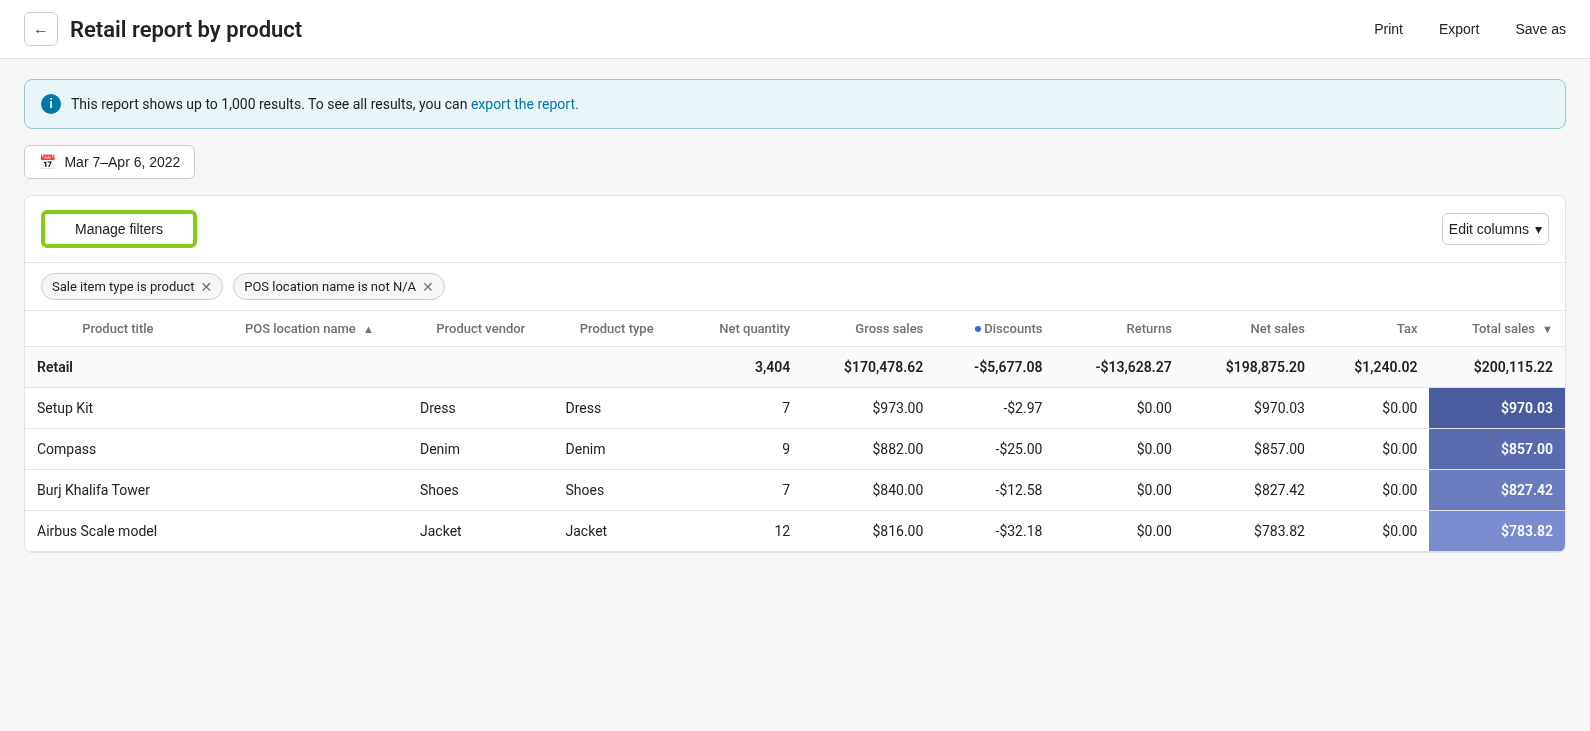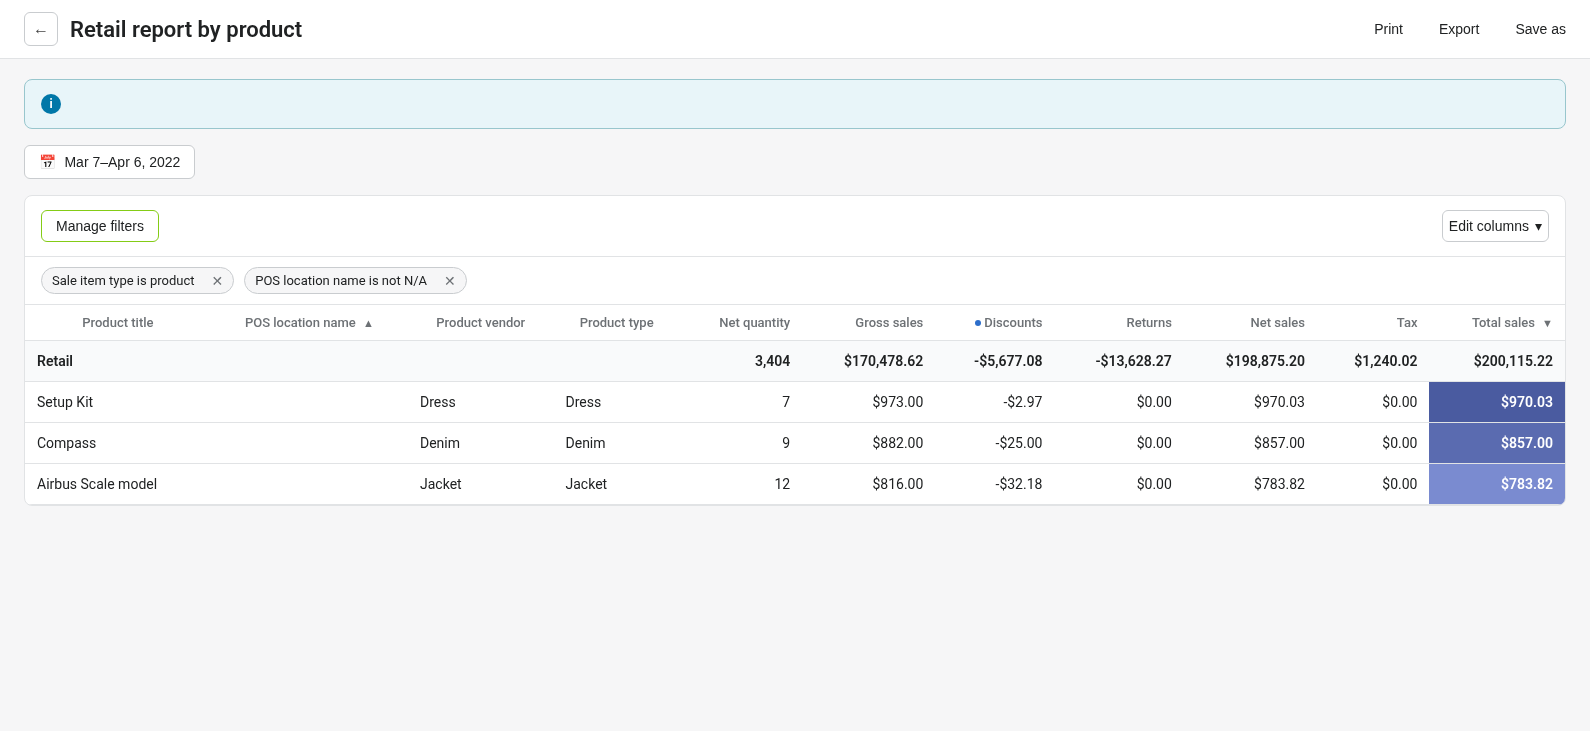--- a/index.html
+++ b/index.html
@@ -122,22 +122,22 @@
     }
     
     .filters-toolbar {
       display: flex;
       align-items: center;
       justify-content: space-between;
       padding: 14px 16px;
       border-bottom: 1px solid #e1e3e5;
     }
     .manage-filters-btn {
-      padding: 7px 14px;
-      border: 1px solid #84cc16;
+      padding: 7px 30px;
+      border: 4px solid #84cc16;
       border-radius: 6px;
       background: #fff;
       cursor: pointer;
       font-size: 14px;
       color: #202223;
     }
     .edit-columns-btn {
       display: flex;
       align-items: center;
       gap: 6px;
@@ -153,21 +153,21 @@
     .filter-tags {
       display: flex;
       align-items: center;
       gap: 10px;
       padding: 10px 16px;
       border-bottom: 1px solid #e1e3e5;
     }
     .filter-tag {
       display: flex;
       align-items: center;
-      gap: 17px;
+      gap: 6px;
       padding: 5px 10px;
       border: 1px solid #c9cccf;
       border-radius: 20px;
       background: #f6f6f7;
       font-size: 13px;
       color: #202223;
     }
     .filter-tag-close {
       cursor: pointer;
       font-size: 14px;
@@ -261,20 +261,23 @@
     </div>
     <div class="header-actions">
       <button class="header-action-btn">Print</button>
       <button class="header-action-btn">Export</button>
       <button class="header-action-btn">Save as</button>
     </div>
   </div>
 
   <div class="info-banner">
     <div class="info-icon">i</div>
+    <div class="info-text">
+      <span>This report shows up to 1,000 results. To see all results, you can </span><a class="info-link" href="#">export the report.</a>
+    </div>
   </div>
 
   <div class="date-section">
     <button class="date-btn">
       <span class="calendar-icon">📅</span>
       <span>Mar 7–Apr 6, 2022</span>
     </button>
   </div>
 
   <div class="main-card">
@@ -360,20 +363,33 @@
           <td>Denim</td>
           <td class="right">9</td>
           <td class="right">$882.00</td>
           <td class="right">-$25.00</td>
           <td class="right">$0.00</td>
           <td class="right">$857.00</td>
           <td class="right">$0.00</td>
           <td class="total-sales-cell-2">$857.00</td>
         </tr>
 
+        <tr>
+          <td>Burj Khalifa Tower</td>
+          <td></td>
+          <td>Shoes</td>
+          <td>Shoes</td>
+          <td class="right">7</td>
+          <td class="right">$840.00</td>
+          <td class="right">-$12.58</td>
+          <td class="right">$0.00</td>
+          <td class="right">$827.42</td>
+          <td class="right">$0.00</td>
+          <td class="total-sales-cell-3">$827.42</td>
+        </tr>
 
         <tr>
           <td>Airbus Scale model</td>
           <td></td>
           <td>Jacket</td>
           <td>Jacket</td>
           <td class="right">12</td>
           <td class="right">$816.00</td>
           <td class="right">-$32.18</td>
           <td class="right">$0.00</td>

